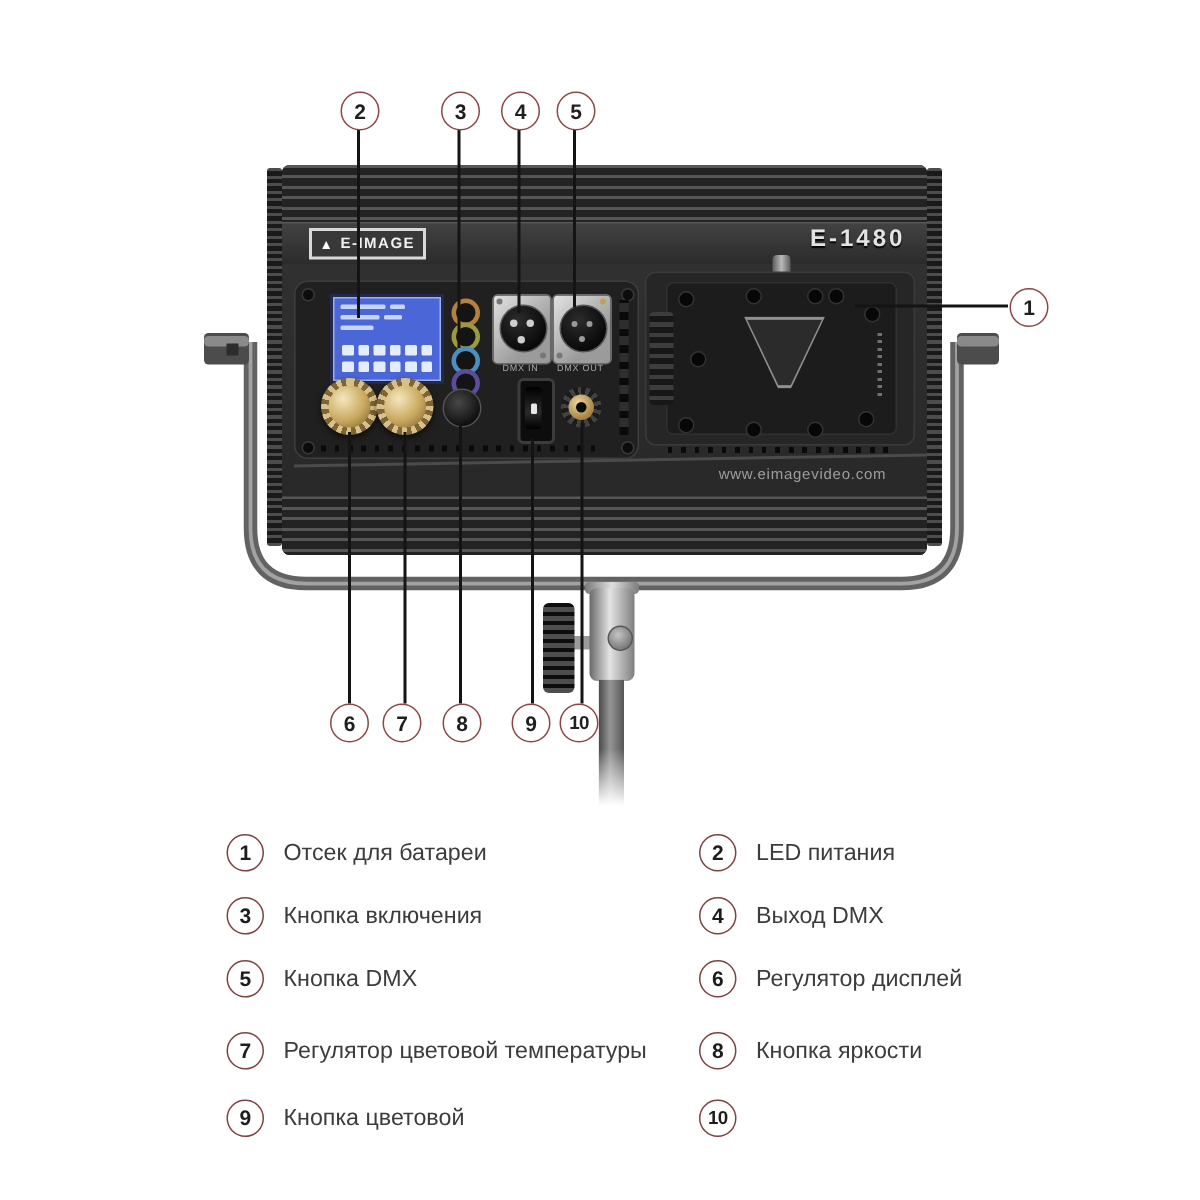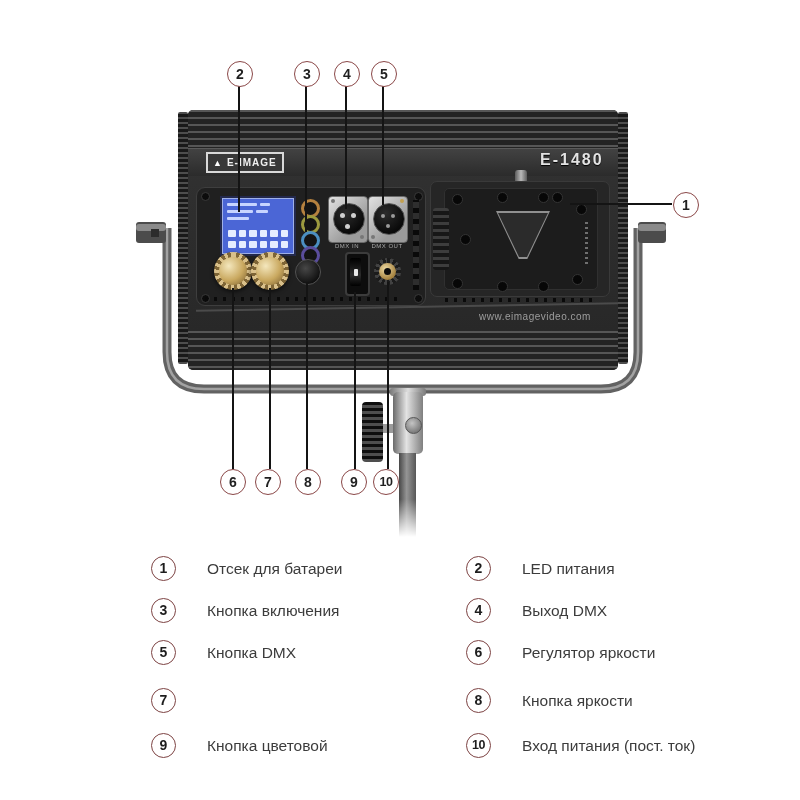--- a/index.html
+++ b/index.html
@@ -107,21 +107,21 @@
   .pole{position:absolute;left:399px;top:453px;width:17px;height:84px;z-index:2;
         background:linear-gradient(90deg,#474747,#959595 45%,#575757);
         -webkit-mask-image:linear-gradient(180deg,#000 55%,transparent 100%);
         mask-image:linear-gradient(180deg,#000 55%,transparent 100%);}
 
   
   .lrow{position:absolute;display:flex;align-items:center;z-index:7;}
   .lco{width:23px;height:23px;border-radius:50%;border:1.6px solid #7d4343;flex:0 0 auto;
        color:#1d1d1d;font-weight:bold;font-size:14px;line-height:23px;text-align:center;background:#fff;}
   .lco.big{font-size:12.5px;letter-spacing:-0.5px;}
-  .llabel{margin-left:31px;color:#3c3c3c;font-size:15.5px;}
+  .llabel{margin-left:13px;color:#3c3c3c;font-size:15.5px;}
 </style>
 </head>
 <body>
 
 <div id="canvas">
 
   <svg class="abs" style="left:0;top:0;z-index:1;" width="800" height="800" viewBox="0 0 800 800">
     <path d="M 167 228 L 167 352 Q 167 389 204 389 L 601 389 Q 638 389 638 352 L 638 228" fill="none" stroke="#626262" stroke-width="9"></path>
     <path d="M 167 228 L 167 352 Q 167 389 204 389 L 601 389 Q 638 389 638 352 L 638 228" fill="none" stroke="#a2a2a2" stroke-width="2.5"></path>
     <g>
@@ -296,33 +296,33 @@
     <div class="lco">4</div>
     <div class="llabel">Выход DMX</div>
   </div>
 
   <div class="lrow" style="left:151px;top:640px;">
     <div class="lco">5</div>
     <div class="llabel">Кнопка DMX</div>
   </div>
   <div class="lrow" style="left:466px;top:640px;">
     <div class="lco">6</div>
-    <div class="llabel">Регулятор яркости</div>
+    <div class="llabel">Регулятор дисплей</div>
   </div>
 
   <div class="lrow" style="left:151px;top:688px;">
     <div class="lco">7</div>
+    <div class="llabel">Регулятор цветовой температуры</div>
   </div>
   <div class="lrow" style="left:466px;top:688px;">
     <div class="lco">8</div>
     <div class="llabel">Кнопка яркости</div>
   </div>
 
   <div class="lrow" style="left:151px;top:733px;">
     <div class="lco">9</div>
     <div class="llabel">Кнопка цветовой</div>
   </div>
   <div class="lrow" style="left:466px;top:733px;">
     <div class="lco big">10</div>
-    <div class="llabel">Вход питания (пост. ток)</div>
   </div>
 
 </div>
 
 </body></html>

